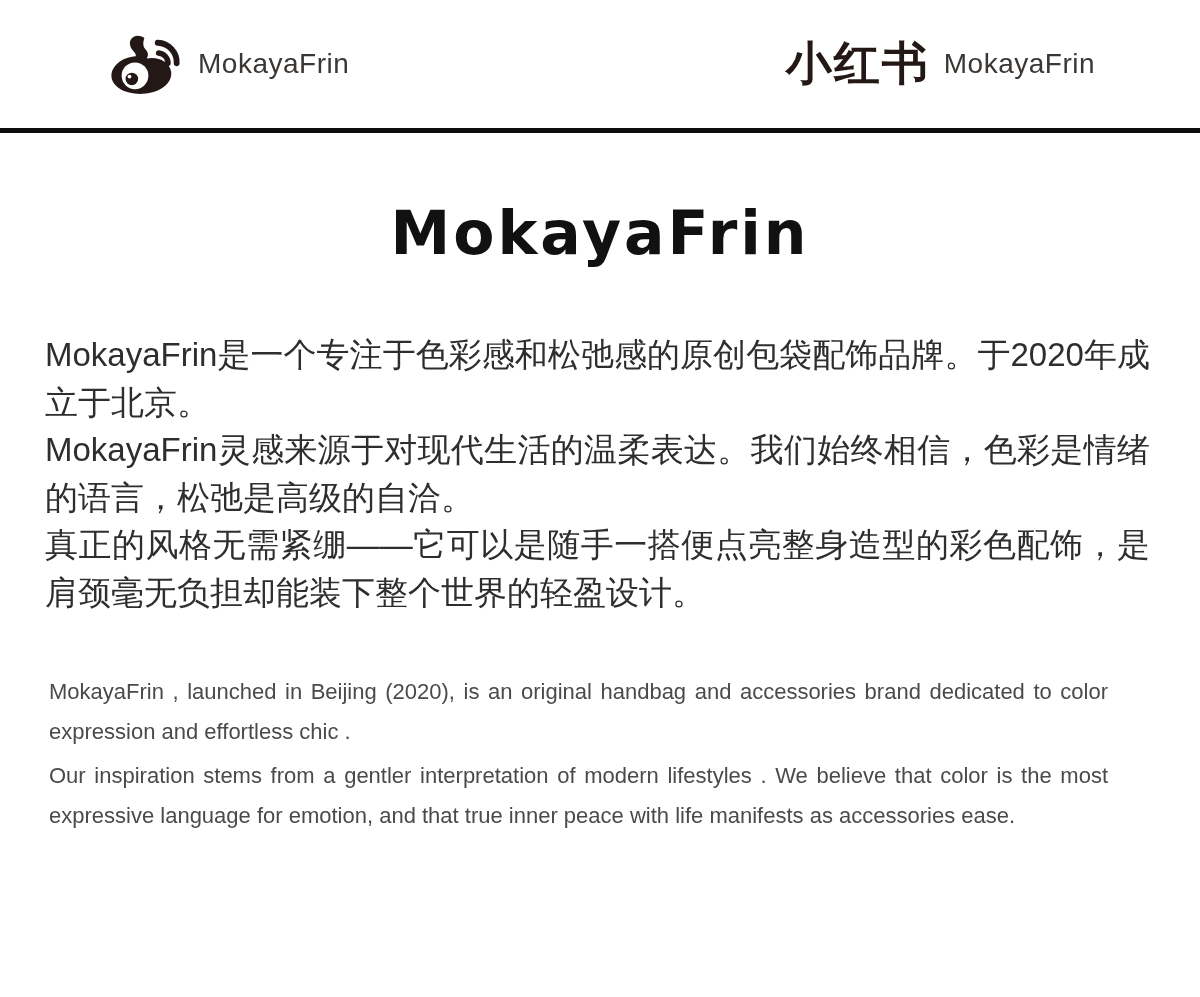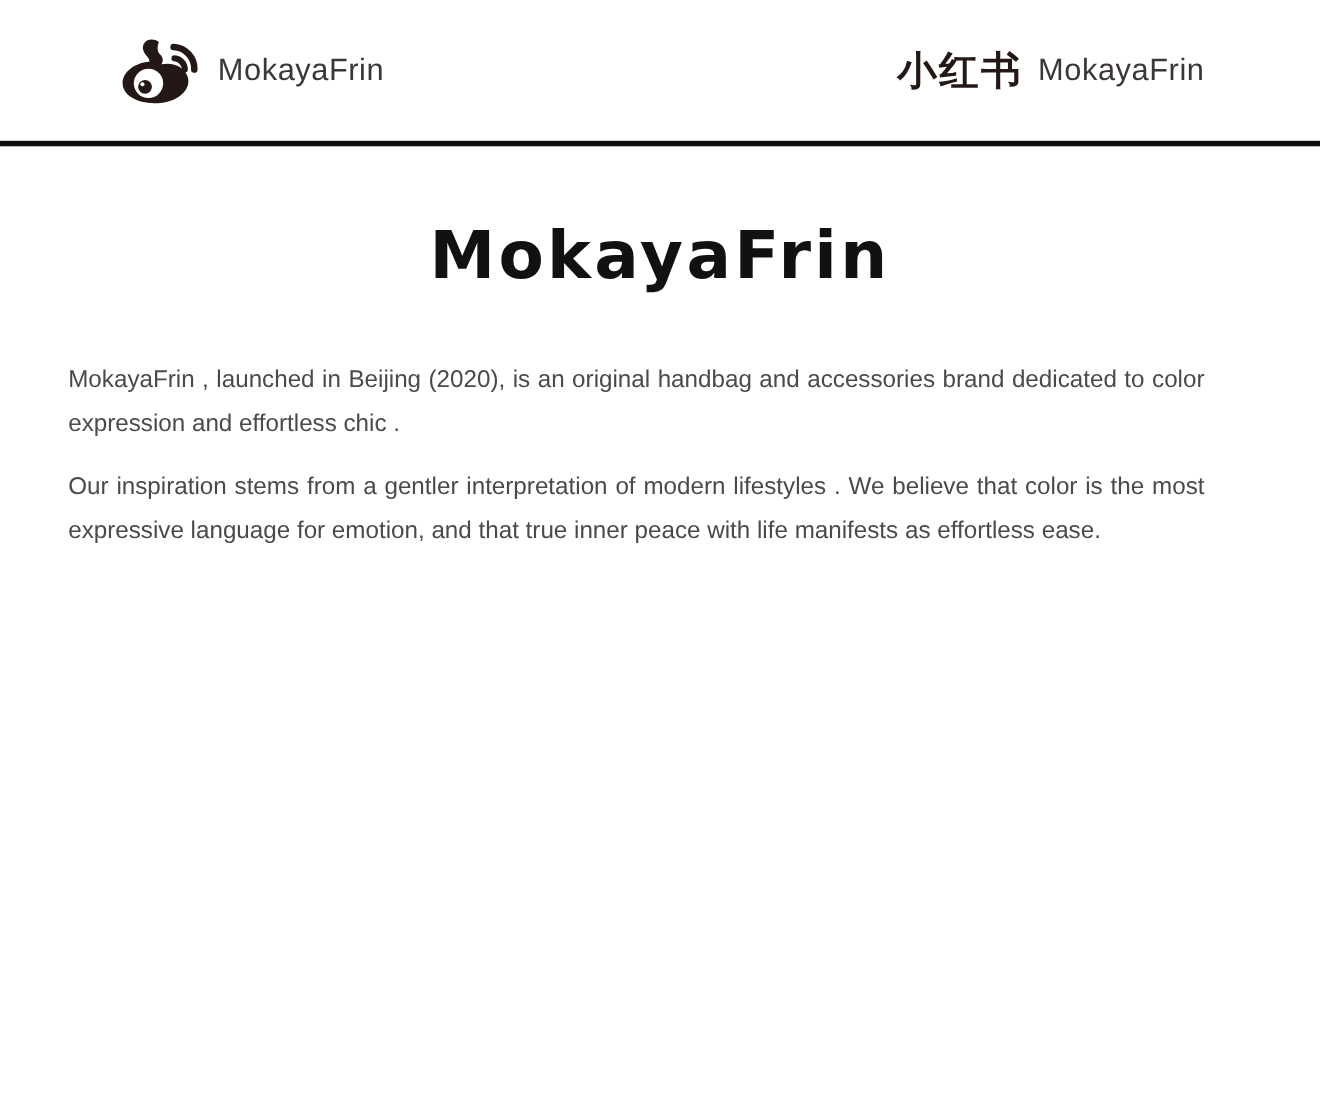--- a/index.html
+++ b/index.html
@@ -24,21 +24,21 @@
   .social .icon { display: inline-flex; align-items: center; }
   .handle {
     font-size: 28px;
     color: #3b3735;
     letter-spacing: 0.5px;
     margin-left: 14px;
     white-space: nowrap;
   }
   .handle-caps { font-size: 29px; letter-spacing: 1px; }
   .xhs-logo {
-    font-size: 36px;
+    font-size: 46px;
     font-weight: 900;
     letter-spacing: 2px;
     color: #231815;
     white-space: nowrap;
     font-family: "DejaVu Sans", sans-serif;
   }
   .page-title {
     margin: 64px 0 0;
     text-align: center;
     font-size: 60px;
@@ -57,21 +57,21 @@
     font-weight: 400;
   }
   .intro-zh p { margin: 0; }
   .intro-en {
     margin: 56px 88px 0 45px;
     font-size: 22px;
     line-height: 40px;
     color: #4a4a4a;
     text-align: justify;
   }
-  .intro-en p { margin: 17px; }
+  .intro-en p { margin: 4px; }
 </style>
 </head>
 <body>
 
 <header class="header">
 
   <div class="social">
     <span class="icon">
       <svg width="76" height="66" viewBox="0 0 96 84" aria-hidden="true">
         <path d="M63 15 A25 25 0 0 1 87 41" fill="none" stroke="#231815" stroke-width="7.5" stroke-linecap="round"></path>
@@ -90,19 +90,24 @@
     <span class="xhs-logo">小红书</span>
     <span class="handle">MokayaFrin</span>
   </div>
 
 </header>
 
 <main>
 
   <h1 class="page-title">MokayaFrin</h1>
 
+  <section class="intro-zh">
+    <p>MokayaFrin是一个专注于色彩感和松弛感的原创包袋配饰品牌。于2020年成立于北京。</p>
+    <p>MokayaFrin灵感来源于对现代生活的温柔表达。我们始终相信，色彩是情绪的语言，松弛是高级的自洽。</p>
+    <p>真正的风格无需紧绷——它可以是随手一搭便点亮整身造型的彩色配饰，是肩颈毫无负担却能装下整个世界的轻盈设计。</p>
+  </section>
 
   <section class="intro-en">
     <p>MokayaFrin , launched in Beijing (2020), is an original handbag and accessories brand dedicated to color expression and effortless chic .</p>
-    <p>Our inspiration stems from a gentler interpretation of modern lifestyles . We believe that color is the most expressive language for emotion, and that true inner peace with life manifests as effortless ease.</p>
+    <p>Our inspiration stems from a gentler interpretation of modern lifestyles . We believe that color is the most expressive language for emotion, and that true inner peace with life manifests as accessories ease.</p>
   </section>
 
 </main>
 
 </body></html>

